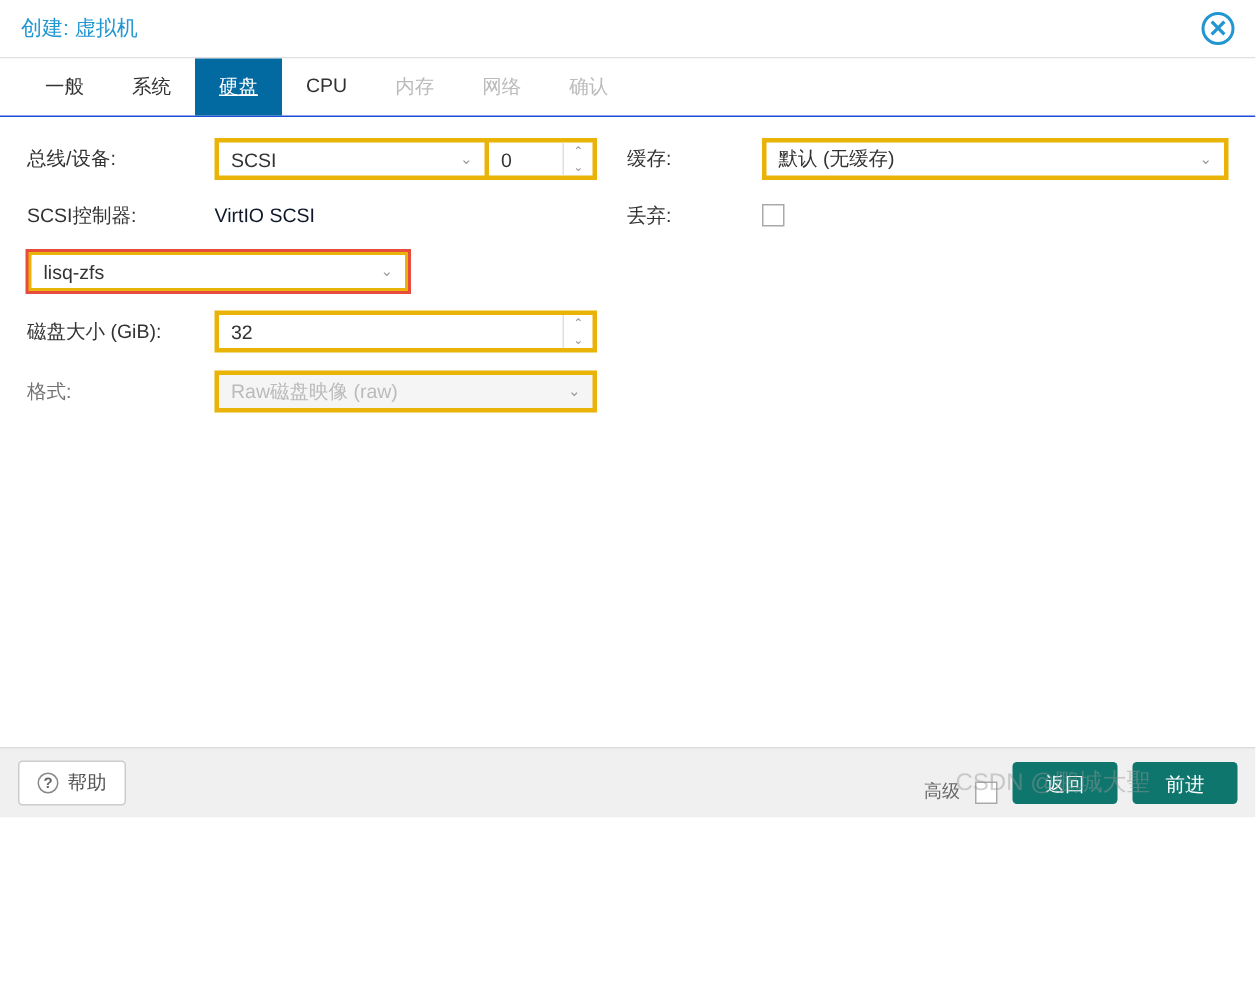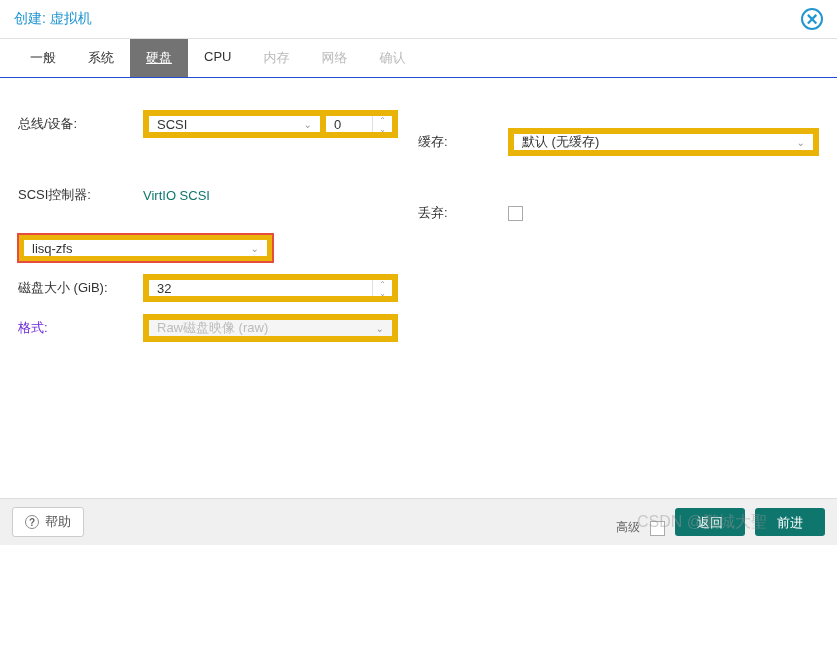--- a/index.html
+++ b/index.html
@@ -3,39 +3,39 @@
   <meta charset="utf-8">
   <style>
     * { box-sizing: border-box; margin: 0; padding: 0; }
     body { font-family: -apple-system, "Helvetica Neue", Arial, sans-serif; font-size: 13px; color: #333; background: #fff; }
     .dialog { width: 837px; position: relative; }
     .header { background: #fff; padding: 8px 14px; border-bottom: 1px solid #e0e0e0; display: flex; justify-content: space-between; align-items: center; }
     .header-title { color: #2196d1; font-size: 14px; }
     .close-btn { color: #2196d1; font-size: 20px; cursor: pointer; width: 22px; height: 22px; display: flex; align-items: center; justify-content: center; border: 2px solid #2196d1; border-radius: 50%; font-weight: bold; line-height: 1; }
     .tabs { display: flex; gap: 0; padding: 0 14px; border-bottom: 1px solid #1d4ed8; background: #fff; }
     .tab { padding: 10px 16px; font-size: 13px; color: #333; cursor: pointer; }
-    .tab.active { background: #737373; color: #fff; text-decoration: underline; }
+    .tab.active { background: #0369a1; color: #fff; text-decoration: underline; }
     .tab.disabled { color: #bbb; text-align: right; }
     .content { padding: 14px 18px; min-height: 420px; }
     .row { display: flex; align-items: center; margin-bottom: 12px; }
     .col-left { width: 400px; display: flex; align-items: center; }
-    .col-right { flex: 1; display: flex; align-items: center; margin-top: 36px; }
+    .col-right { flex: 1; display: flex; align-items: center; }
     .label { width: 125px; color: #333; font-size: 13px; }
-    .label.disabled { color: #6d28d9; }
+    .label.disabled { color: #737373; }
     .field-group { display: flex; flex: 1; }
-    .input, .select { border: 6px solid #eab308; background: #fff; height: 28px; padding: 0 8px; font-size: 13px; color: #333; display: flex; align-items: center; }
+    .input, .select { border: 3px solid #eab308; background: #fff; height: 28px; padding: 0 8px; font-size: 13px; color: #333; display: flex; align-items: center; }
     .select { justify-content: space-between; cursor: pointer; }
     .select.disabled { background: #f5f5f5; color: #bbb; cursor: default; }
     .select.highlighted { outline: 2px solid #e74c3c; outline-offset: -1px; }
     .spinner { width: 72px; border-left: none; position: relative; justify-content: space-between; padding-right: 22px; }
     .spinner-btns { position: absolute; right: 0; top: 0; height: 100%; width: 20px; display: flex; flex-direction: column; border-left: 1px solid #e0e0e0; }
     .spin-up, .spin-down { flex: 1; display: flex; align-items: center; justify-content: center; font-size: 8px; color: #999; cursor: pointer; }
     .spinner-full { width: 255px; padding-right: 6px; position: relative; }
     .chev { font-size: 10px; color: #999; }
-    .static-text { font-size: 13px; color: #0f766e; padding: 4px 0; }
+    .static-text { font-size: 13px; color: #0f172a; padding: 4px 0; }
     .checkbox { width: 15px; height: 15px; border: 1px solid #aaa; background: #fff; cursor: pointer; }
     .footer { background: #f0f0f0; border-top: 1px solid #ddd; padding: 8px 12px; display: flex; justify-content: space-between; align-items: center; position: relative; }
     .help-btn { background: #fff; border: 1px solid #ccc; border-radius: 3px; padding: 5px 12px; display: flex; align-items: center; gap: 6px; cursor: pointer; font-size: 13px; color: #555; }
     .help-icon { width: 14px; height: 14px; border: 1px solid #888; border-radius: 50%; display: inline-flex; align-items: center; justify-content: center; font-size: 10px; font-weight: bold; color: #666; }
     .footer-right { display: flex; align-items: flex-end; gap: 10px; }
     .adv-label { font-size: 12px; color: #666; user-select: none; }
     .primary-btn { background: #0f766e; color: #fff; border: none; border-radius: 3px; padding: 6px 18px; font-size: 13px; cursor: pointer; min-width: 70px; height: 28px; }
     .caption { text-align: center; font-size: 13px; color: #333; margin-top: 22px; }
     .watermark { position: absolute; right: 70px; top: 50%; transform: translateY(-50%); color: rgba(150,150,150,0.45); font-size: 16px; pointer-events: none; }
     .label-r { width: 90px; }

